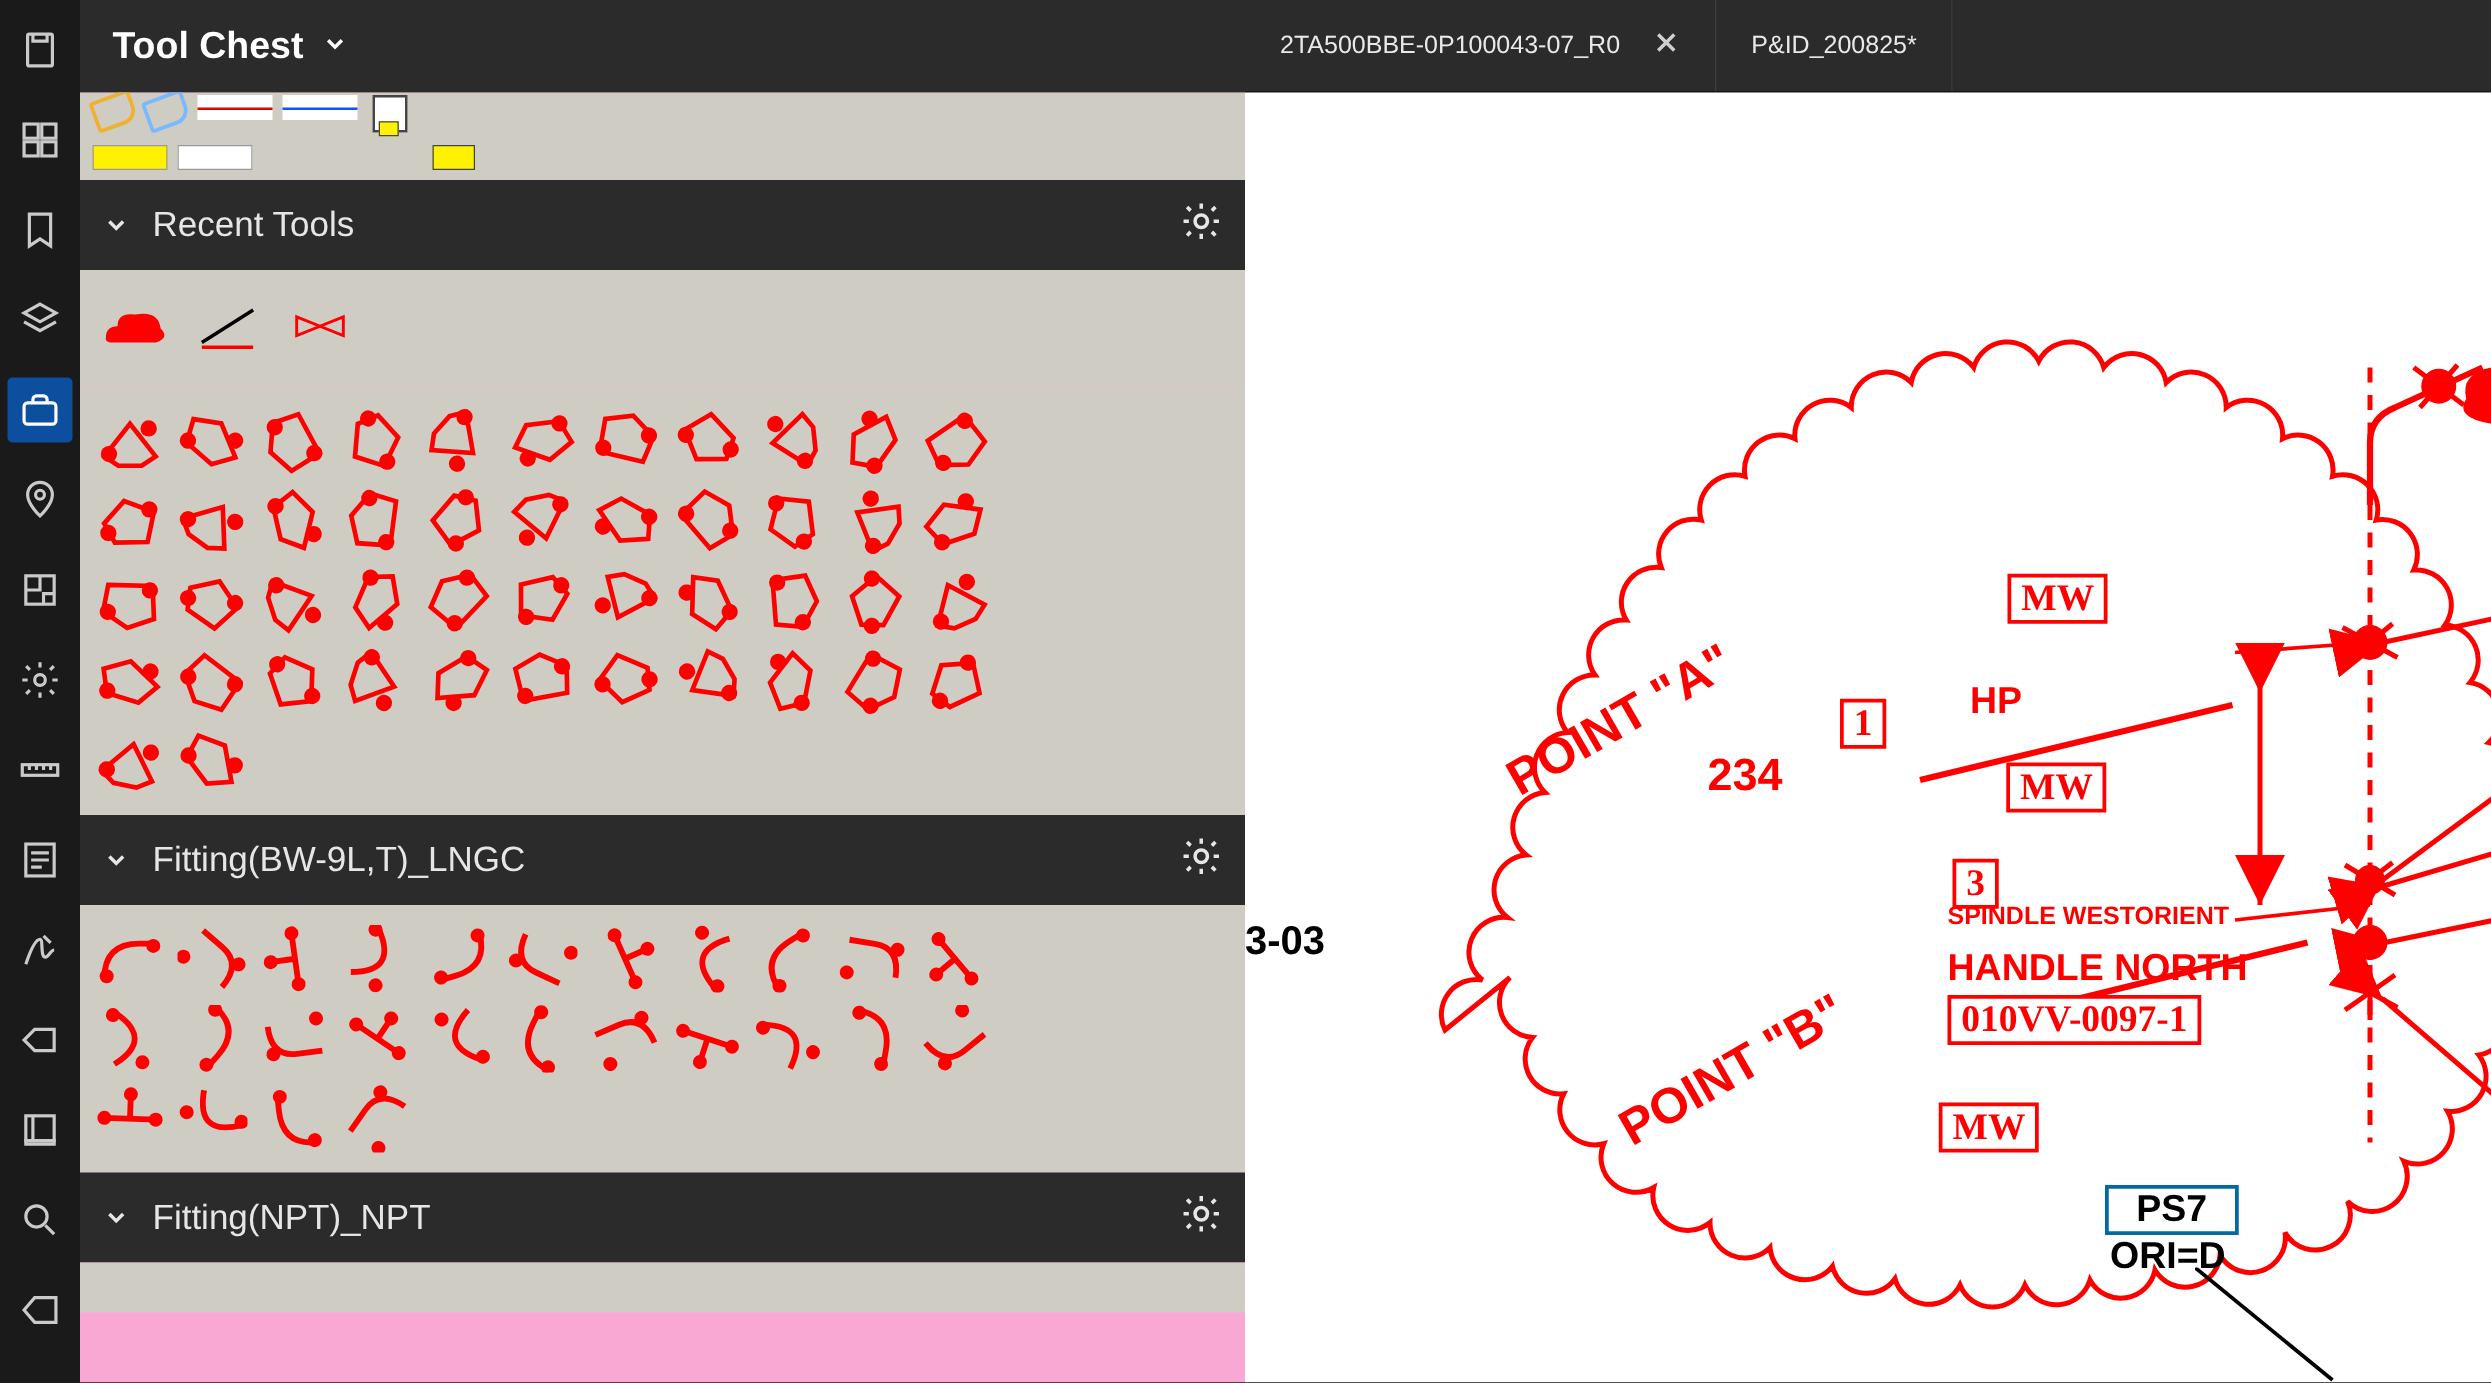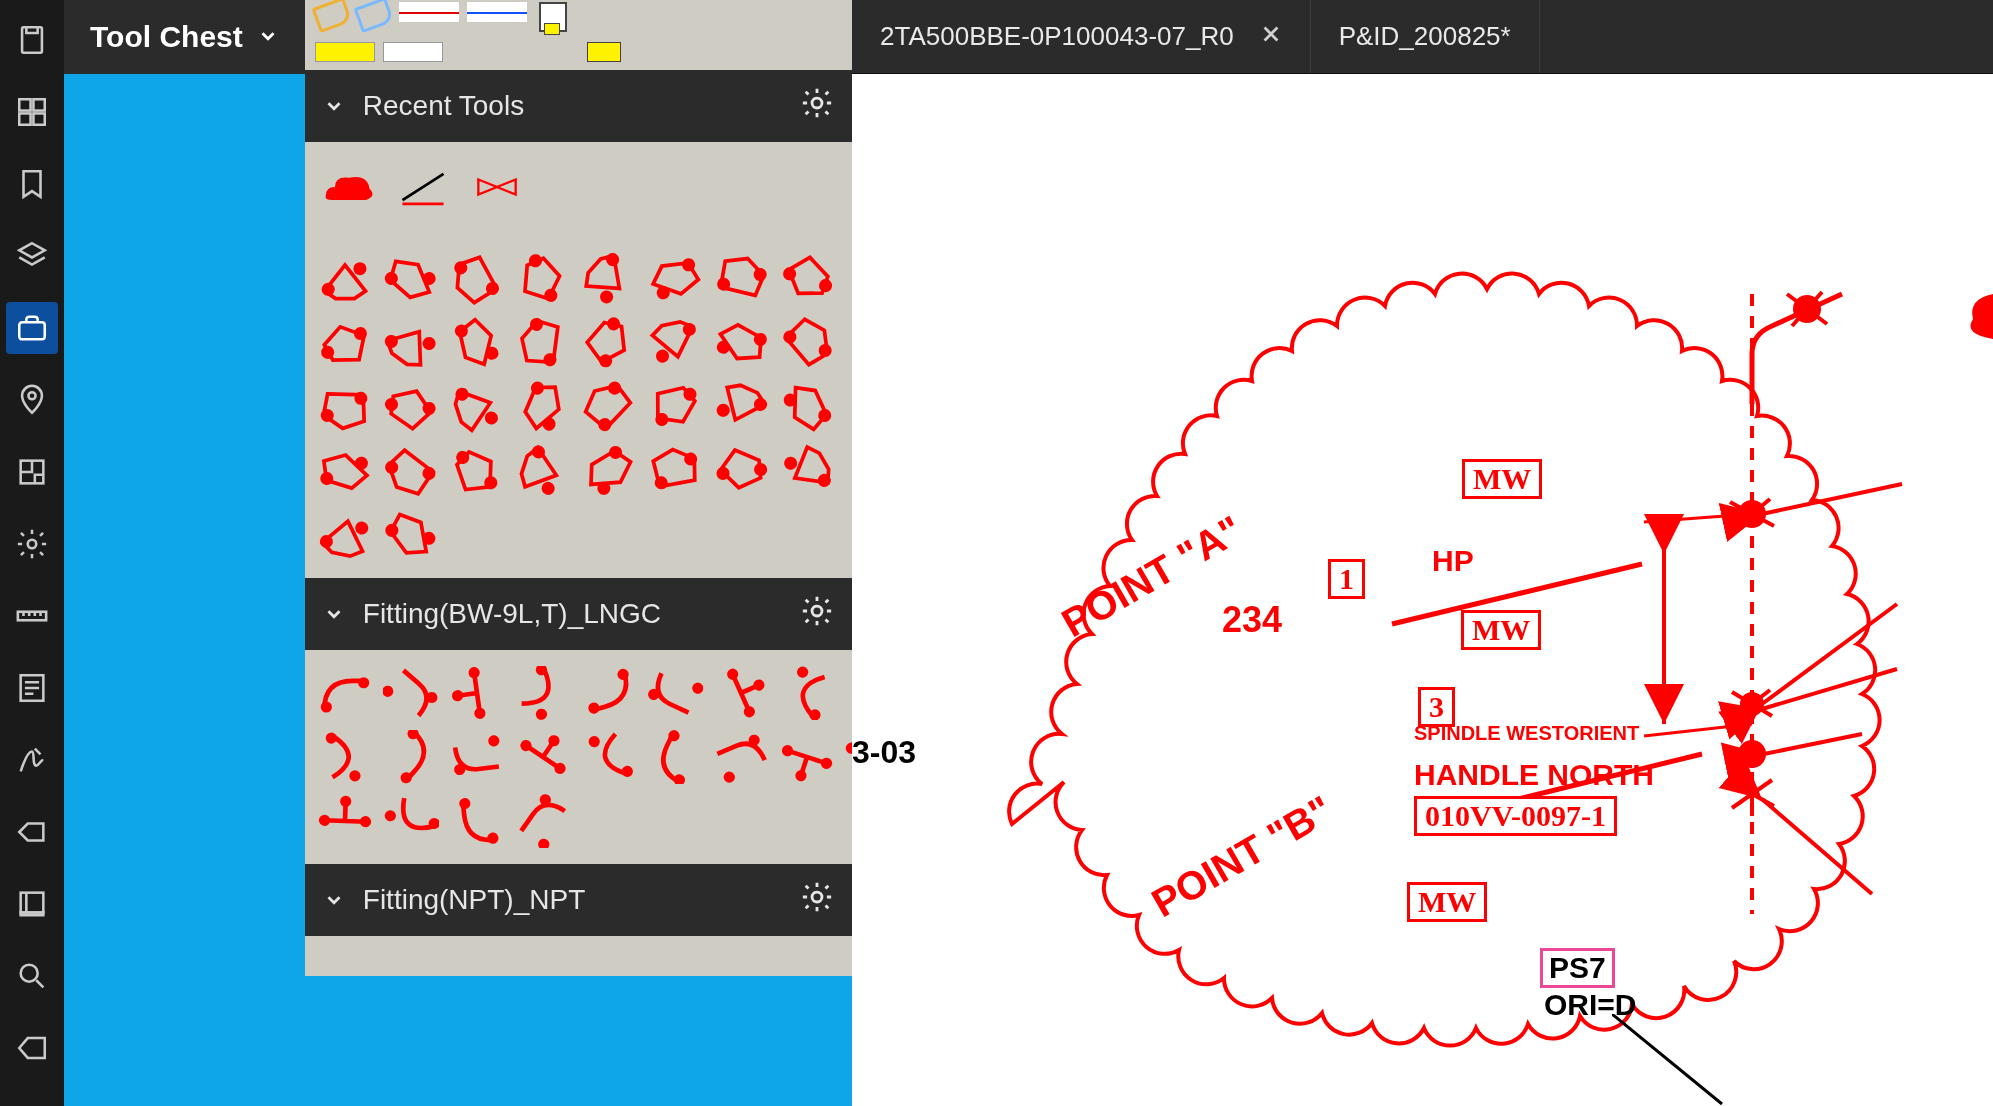--- a/index.html
+++ b/index.html
@@ -13,21 +13,21 @@
   }
   .icon-rail .rail-btn {
     width: 52px; height: 52px; display:flex; align-items:center; justify-content:center;
     color: #cacaca; cursor:pointer; border-radius:4px;
   }
   .icon-rail .rail-btn.active { background:#0b4f9e; color:#fff; }
   .icon-rail svg { width:34px; height:34px; stroke:#cacaca; fill:none; stroke-width:1.8; }
   .icon-rail .rail-btn.active svg { stroke:#fff; }
 
   
-  .panel { width: 788px; background:#0ea5e9; display:flex; flex-direction:row; flex-shrink:0; }
+  .panel { width: 932px; background:#f9a8d4; display:flex; flex-direction:column; flex-shrink:0; }
   .panel-header {
     height:74px; background:#2b2b2b; display:flex; align-items:center; padding:0 26px;
     color:#fff; font-size:30px; font-weight:700;
   }
   .panel-header .chev { margin-left:14px; }
   .panel-header svg { width:22px; height:22px; stroke:#fff; fill:none; stroke-width:3; }
 
   .panel-body { flex:1; overflow-y:auto; position:relative; }
   .panel-body::-webkit-scrollbar { width:18px; }
   .panel-body::-webkit-scrollbar-track { background:#d9d8d4; }
@@ -66,30 +66,30 @@
     cursor:pointer;
   }
   .tool-icon svg { width:56px; height:54px; }
 
   
   .main { flex:1; background:#1a1a1a; display:flex; flex-direction:column; min-width:0; }
   .tabbar {
     height:74px; background:#2b2b2b; display:flex; align-items:stretch; border-bottom:1px solid #111;
   }
   .tab {
-    display:flex; align-items:center; padding:0 28px; color:#e9e9e9; font-size:26px;
+    display:flex; align-items:center; padding:0 28px; color:#e9e9e9; font-size:20px;
     border-right:1px solid #3d3d3d; cursor:pointer; gap:26px;
   }
   .tab .close svg{width:22px;height:22px;stroke:#cfcfcf;fill:none;stroke-width:3;}
 
   .canvas { flex:1; background:#fff; position:relative; overflow:hidden; }
   .cloud-path, .dwg { position:absolute; }
   .dwg-label { position:absolute; color:#ff0000; font-weight:600; }
   .boxlabel { border:3px solid #ff0000; padding:0 8px; color:#ff0000; font-size:30px; font-weight:600; display:inline-block; background:#fff;font-family:Liberation Serif, serif;}
-  .blacklabel{ border:3px solid #ec4899; padding:0 6px; color:#000; font-size:30px; font-weight:700; display:inline-block; background:#fff;}
+  .blacklabel{ border:3px solid #0369a1; padding:0 22px; color:#000; font-size:30px; font-weight:700; display:inline-block; background:#fff;}
   .rot30 { transform: rotate(-30deg); }
 
 </style>
 </head>
 <body>
 
 <div class="icon-rail">
   <div class="rail-btn">
       <svg viewBox="0 0 24 24">
         <rect x="5" y="3" width="14" height="18" rx="1"></rect>

